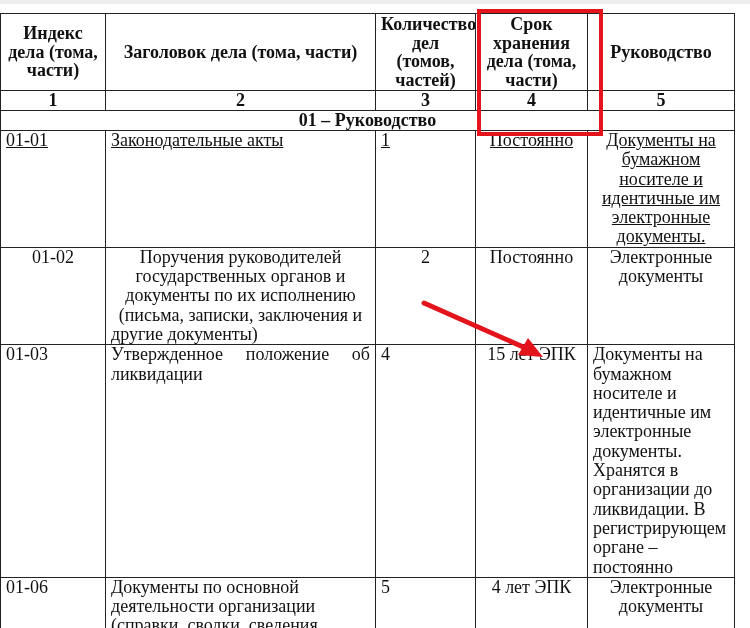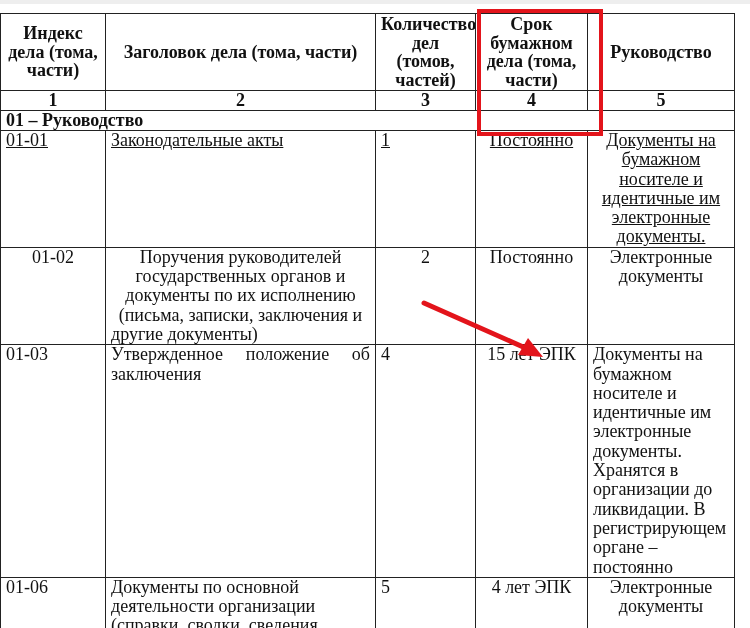--- a/index.html
+++ b/index.html
@@ -19,21 +19,21 @@
   table.doc td, table.doc th {
     border: 1.2px solid #222;
     vertical-align: top;
     padding: 0 5px;
     overflow: hidden;
     white-space: normal;
   }
   th { font-weight: bold; text-align: center; vertical-align: middle !important; }
   tr.head th { height: 76px; padding-top: 0; padding-bottom: 0; line-height: 18.5px; }
   tr.nums th { height: 19px; line-height: 19px; }
-  tr.section th { height: 19px; line-height: 19px; text-align: left; }
+  tr.section th { height: 19px; line-height: 19px; text-align: center; }
   td.center { text-align: center; margin-left: 7px; }
   td.justify { text-align: justify; text-align-last: left; }
   td.left { text-align: left; }
   td.pad-top-15 { padding-top: 16px; }
   tr.r1 td { height: 112px; text-decoration: underline; }
   tr.r2 td { height: 95px; text-align: center; }
   tr.r3 td { height: 190px; }
   tr.r4 td { height: 17px; line-height: 17px; }
   tr.r5 td { height: 74px; }
   .note-left { text-align: left; }
@@ -55,21 +55,21 @@
     <col style="width:270px">
     <col style="width:100px">
     <col style="width:112px">
     <col style="width:147px">
   </colgroup>
   <tbody>
       <tr class="head">
     <th>Индекс дела (тома, части)</th>
     <th>Заголовок дела (тома, части)</th>
     <th>Количество дел (томов, частей)</th>
-    <th>Срок бумажном дела (тома, части)</th>
+    <th>Срок хранения дела (тома, части)</th>
     <th>Руководство</th>
   </tr>
   <tr class="nums">
     <th>1</th>
     <th>2</th>
     <th>3</th>
     <th>4</th>
     <th>5</th>
   </tr>
   <tr class="section">
@@ -85,21 +85,21 @@
   </tr>
   <tr class="r2">
     <td class="left">01-02</td>
     <td class="justify">Поручения руководителей государственных органов и документы по их исполнению (письма, записки, заключения и другие документы)</td>
     <td class="left">2</td>
     <td class="center">Постоянно</td>
     <td class="center">Электронные документы</td>
   </tr>
   <tr class="r3">
     <td class="left">01-03</td>
-    <td class="justify">Утвержденное положение об заключения</td>
+    <td class="justify">Утвержденное положение об ликвидации</td>
     <td class="left">4</td>
     <td class="center pad-top-15">15 лет ЭПК</td>
     <td class="note-left">Документы на бумажном носителе и идентичные им электронные документы. Хранятся в организации до ликвидации. В регистрирующем органе – постоянно</td>
   </tr>
   <tr class="r5">
     <td class="left">01-06</td>
     <td class="left">Документы по основной деятельности организации (справки, сводки, сведения, записки и другие документы)</td>
     <td class="left">5</td>
     <td class="center">4 лет ЭПК</td>
     <td class="center">Электронные документы</td>

